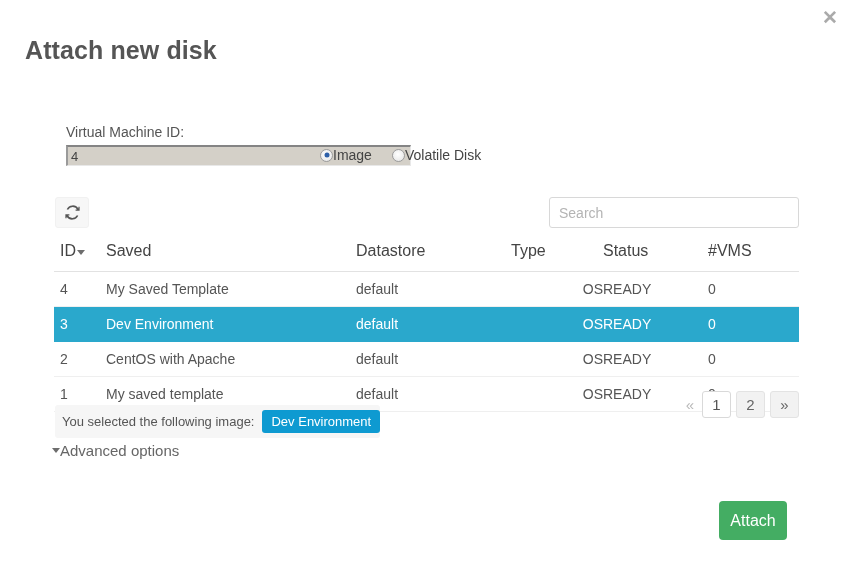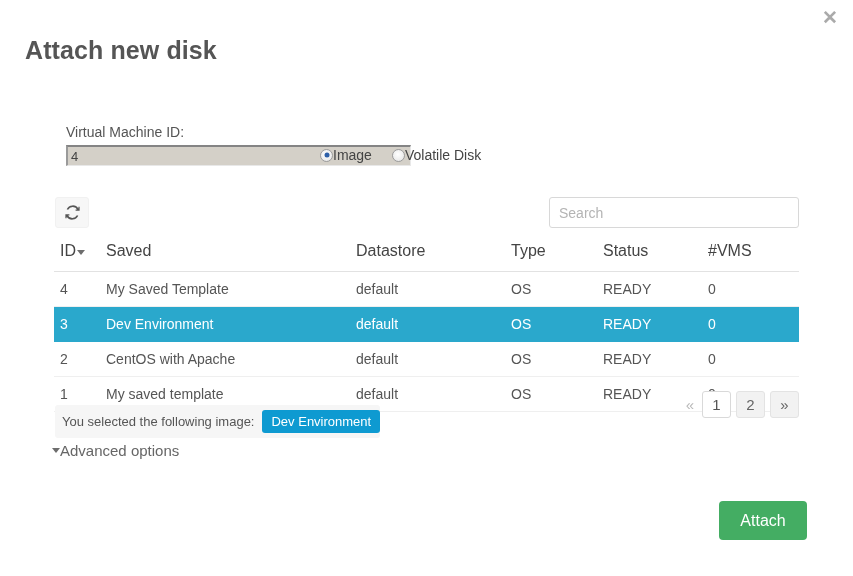--- a/index.html
+++ b/index.html
@@ -179,21 +179,21 @@
     white-space: nowrap;
   }
   .img-table tr.selected td {
     background: #2aa8cc;
     color: #ffffff;
     border-bottom-color: #2aa8cc;
   }
   .col-id    { width: 46px; padding-left: 6px !important; }
   .col-name  { width: 250px; }
   .col-ds    { width: 155px; }
-  .col-type  { width: 92px; }
+  .col-type  { width: 92px; text-align: right; }
   .col-status{ width: 105px; }
   .col-vms   { width: auto; }
   .sort-caret {
     display: inline-block;
     width: 0; height: 0;
     border-left: 4px solid transparent;
     border-right: 4px solid transparent;
     border-top: 5px solid #6d6d6d;
     margin-left: 1px;
     vertical-align: 1px;
@@ -281,21 +281,21 @@
     border-left: 4px solid transparent;
     border-right: 4px solid transparent;
     border-top: 5px solid #6d6d6d;
   }
 
   
   .attach-btn {
     position: absolute;
     left: 719px;
     top: 501px;
-    width: 88px;
+    width: 68px;
     height: 39px;
     background: #44ad63;
     color: #ffffff;
     border: none;
     border-radius: 4px;
     font-size: 16px;
     font-family: "Liberation Sans", sans-serif;
     cursor: pointer;
   }
 </style>

